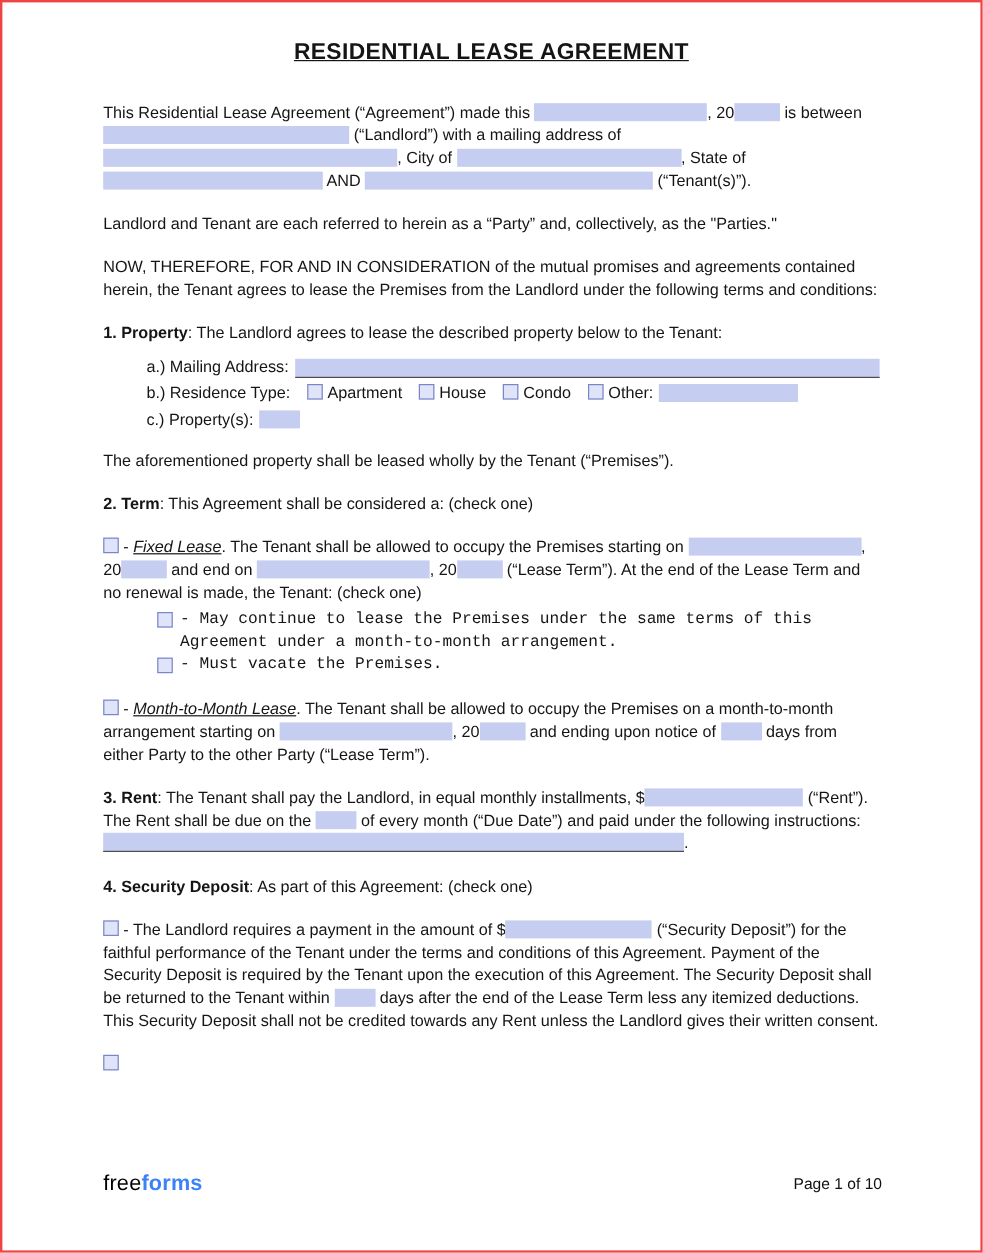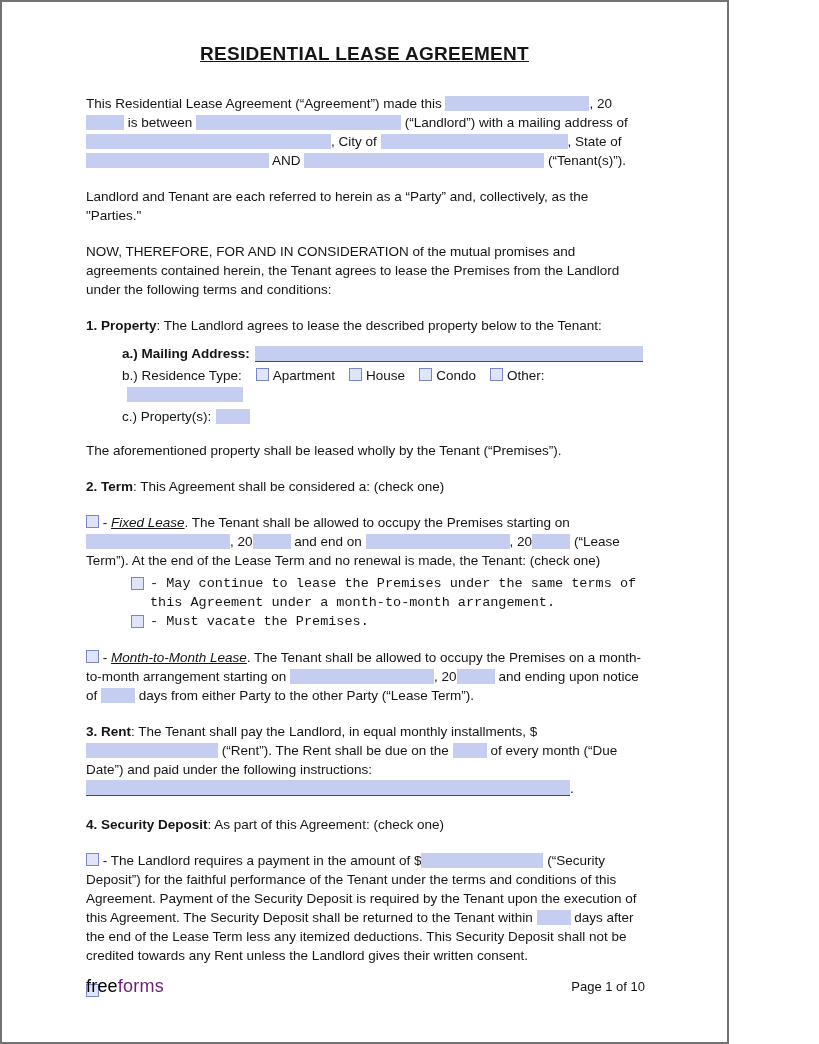--- a/index.html
+++ b/index.html
@@ -3,23 +3,23 @@
 <meta charset="utf-8">
 <style>
   html, body { margin: 0; padding: 0; background: #ffffff; }
   body {
     width: 819px; height: 1044px;
     font-family: "Liberation Sans", sans-serif;
     font-size: 13.5px; line-height: 19px; color: #151515;
   }
   .page {
     box-sizing: border-box;
-    width: 729px; height: 1044px;
-    border: 2px solid #737373;
-    padding: 28px 84px 0 84px;
+    width: 819px; height: 1044px;
+    border: 2px solid #ef4444;
+    padding: 18px 84px 0 84px;
     position: relative;
     overflow: hidden;
     background: #ffffff;
   }
   .title {
     font-size: 19px; line-height: 24px; font-weight: bold;
     text-decoration: underline; text-align: center;
     letter-spacing: .3px; margin: 12px 0 28px 0;
   }
   .para { margin: 0 0 17px 0; }
@@ -45,36 +45,36 @@
   .cb {
     display: inline-block; width: 11px; height: 11px;
     border: 1px solid #7b86c9; background: #dfe4f9;
     vertical-align: -1px;
   }
   .opt { margin-left: 14px; white-space: nowrap; }
   .opt .cb { margin-right: 4px; }
 
   .prop-list { margin: 0 0 15px 36px; }
   .prop-row { margin-bottom: 3px; }
-  .flex-row { display: flex; align-items: center; font-weight: bold; }
+  .flex-row { display: flex; align-items: flex-end; }
   .flex-row .label { white-space: nowrap; }
   .prop-row .blank.aftersp { margin-left: 5px; }
 
   .sub-options { margin: 0 0 17px 45px; font-family: Liberation Mono, monospace; }
   .sub-option { display: flex; }
   .sub-option .cb { flex: 0 0 auto; margin-top: 3px; }
   .sub-text { flex: 1; margin-left: 6px; }
 
   .footer {
     position: absolute; left: 84px; right: 82px; bottom: 46px;
     display: flex; justify-content: space-between; align-items: flex-end;
   }
   .brand { font-size: 18px; line-height: 20px; letter-spacing: .2px; }
   .brand-free { color: #000000; }
-  .brand-forms { color: #701a75; font-weight: normal; }
+  .brand-forms { color: #3b82f6; font-weight: bold; }
   .page-number { font-size: 13px; color: #111; }
 </style>
 </head>
 <body>
 
 <div class="page">
 
   <h1 class="title">RESIDENTIAL LEASE AGREEMENT</h1>
 
   <p class="para"><span>This Residential Lease Agreement (“Agreement”) made this </span><span class="blank w-date"></span><span>, 20</span><span class="blank w-year"></span><span> is between </span><span class="blank w-landlord"></span><span> (“Landlord”) with a mailing address of </span><span class="blank w-address"></span><span>, City of </span><span class="blank w-city"></span><span>, State of </span><span class="blank w-state"></span><span> AND </span><span class="blank w-tenants"></span><span> (“Tenant(s)”).</span></p>

